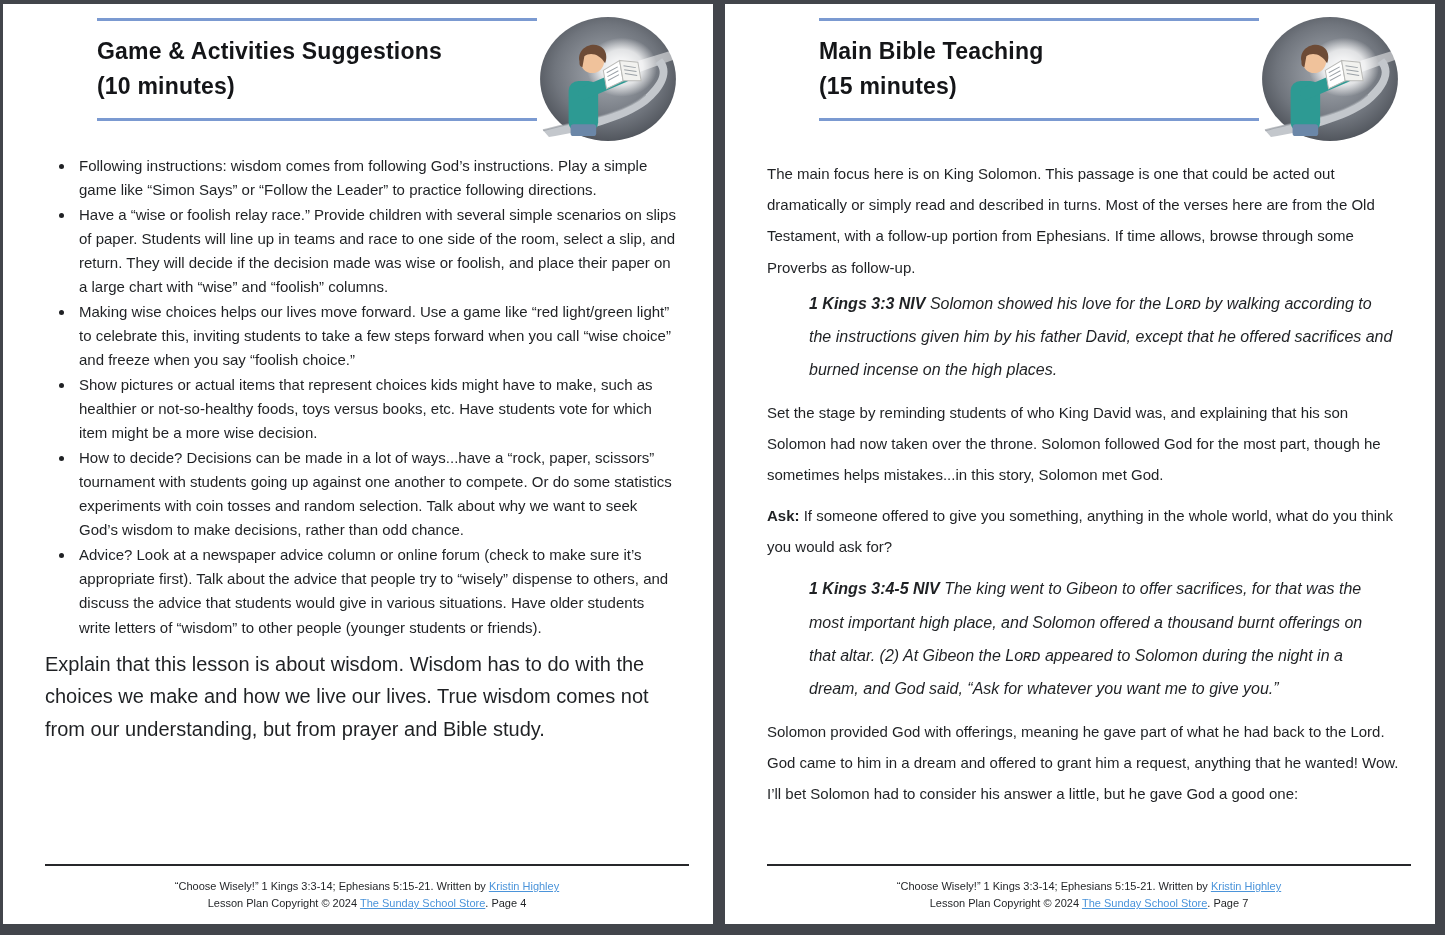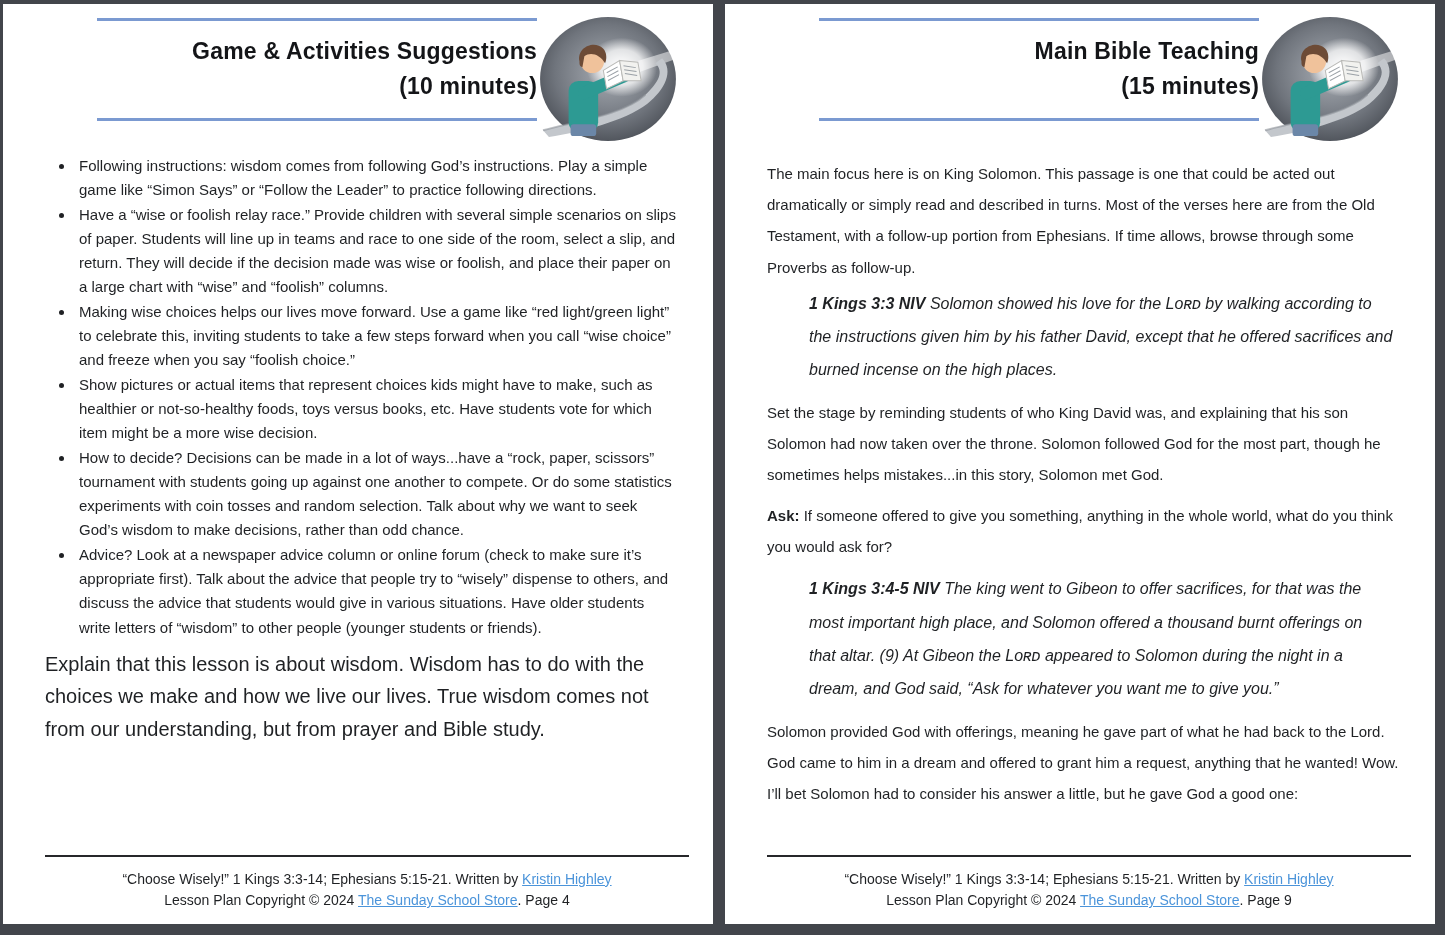--- a/index.html
+++ b/index.html
@@ -26,21 +26,21 @@
     overflow:hidden;
   }
   
   .header{display:flex;align-items:flex-start;margin-bottom:10px;}
   .title-wrap{
     margin-left:52px;
     width:440px;
     border-top:3px solid #7b9ad1;
     border-bottom:3px solid #7b9ad1;
     padding:13px 0 15px 0;
-    text-align:right;
+    text-align:left;
   }
   .title{
     margin:0;
     font-size:23px;
     font-weight:800;
     letter-spacing:.2px;
     line-height:1.5;
     color:#141518;
   }
   .illustration{
@@ -67,21 +67,21 @@
     font-size:16px;
     line-height:2.08;
     font-style:italic;
   }
   .quote .ref{font-weight:700;font-style:italic;}
   
   .footer{
     position:absolute;
     left:42px;right:24px;bottom:12px;
     text-align:center;
-    font-size:14px;
+    font-size:11px;
     line-height:1.55;
   }
   .footer .rule{height:2px;background:#26272a;margin-bottom:12px;}
   .footer a{color:#4b94da;text-decoration:underline;cursor:pointer;}
   .divider{width:0;}
 </style>
 </head>
 <body>
 
 <div class="viewer">
@@ -184,24 +184,24 @@
     </div>
 
     <p class="intro r"> The main focus here is on King Solomon. This passage is one that could be acted out dramatically or simply read and described in turns. Most of the verses here are from the Old Testament, with a follow-up portion from Ephesians. If time allows, browse through some Proverbs as follow-up.</p>
 
     <p class="quote"><span class="ref">1 Kings 3:3 NIV </span><span>Solomon showed his love for the Lᴏʀᴅ by walking according to the instructions given him by his father David, except that he offered sacrifices and burned incense on the high places.</span></p>
 
     <p class="para">Set the stage by reminding students of who King David was, and explaining that his son Solomon had now taken over the throne. Solomon followed God for the most part, though he sometimes helps mistakes...in this story, Solomon met God.</p>
 
     <p class="para"><b>Ask:</b><span> If someone offered to give you something, anything in the whole world, what do you think you would ask for?</span></p>
 
-    <p class="quote"><span class="ref">1 Kings 3:4-5 NIV </span><span>The king went to Gibeon to offer sacrifices, for that was the most important high place, and Solomon offered a thousand burnt offerings on that altar. (9) At Gibeon the Lᴏʀᴅ appeared to Solomon during the night in a dream, and God said, “Ask for whatever you want me to give you.”</span></p>
+    <p class="quote"><span class="ref">1 Kings 3:4-5 NIV </span><span>The king went to Gibeon to offer sacrifices, for that was the most important high place, and Solomon offered a thousand burnt offerings on that altar. (2) At Gibeon the Lᴏʀᴅ appeared to Solomon during the night in a dream, and God said, “Ask for whatever you want me to give you.”</span></p>
 
     <p class="para">Solomon provided God with offerings, meaning he gave part of what he had back to the Lord. God came to him in a dream and offered to grant him a request, anything that he wanted! Wow. I’ll bet Solomon had to consider his answer a little, but he gave God a good one:</p>
 
     <div class="footer">
       <div class="rule"></div>
       <div><span>“Choose Wisely!” 1 Kings 3:3-14; Ephesians 5:15-21.  Written by </span><a>Kristin Highley</a></div>
-      <div><span>Lesson Plan Copyright © 2024 </span><a>The Sunday School Store</a><span>. Page 9</span></div>
+      <div><span>Lesson Plan Copyright © 2024 </span><a>The Sunday School Store</a><span>. Page 7</span></div>
     </div>
   </div>
 
 </div>
 
 </body></html>

